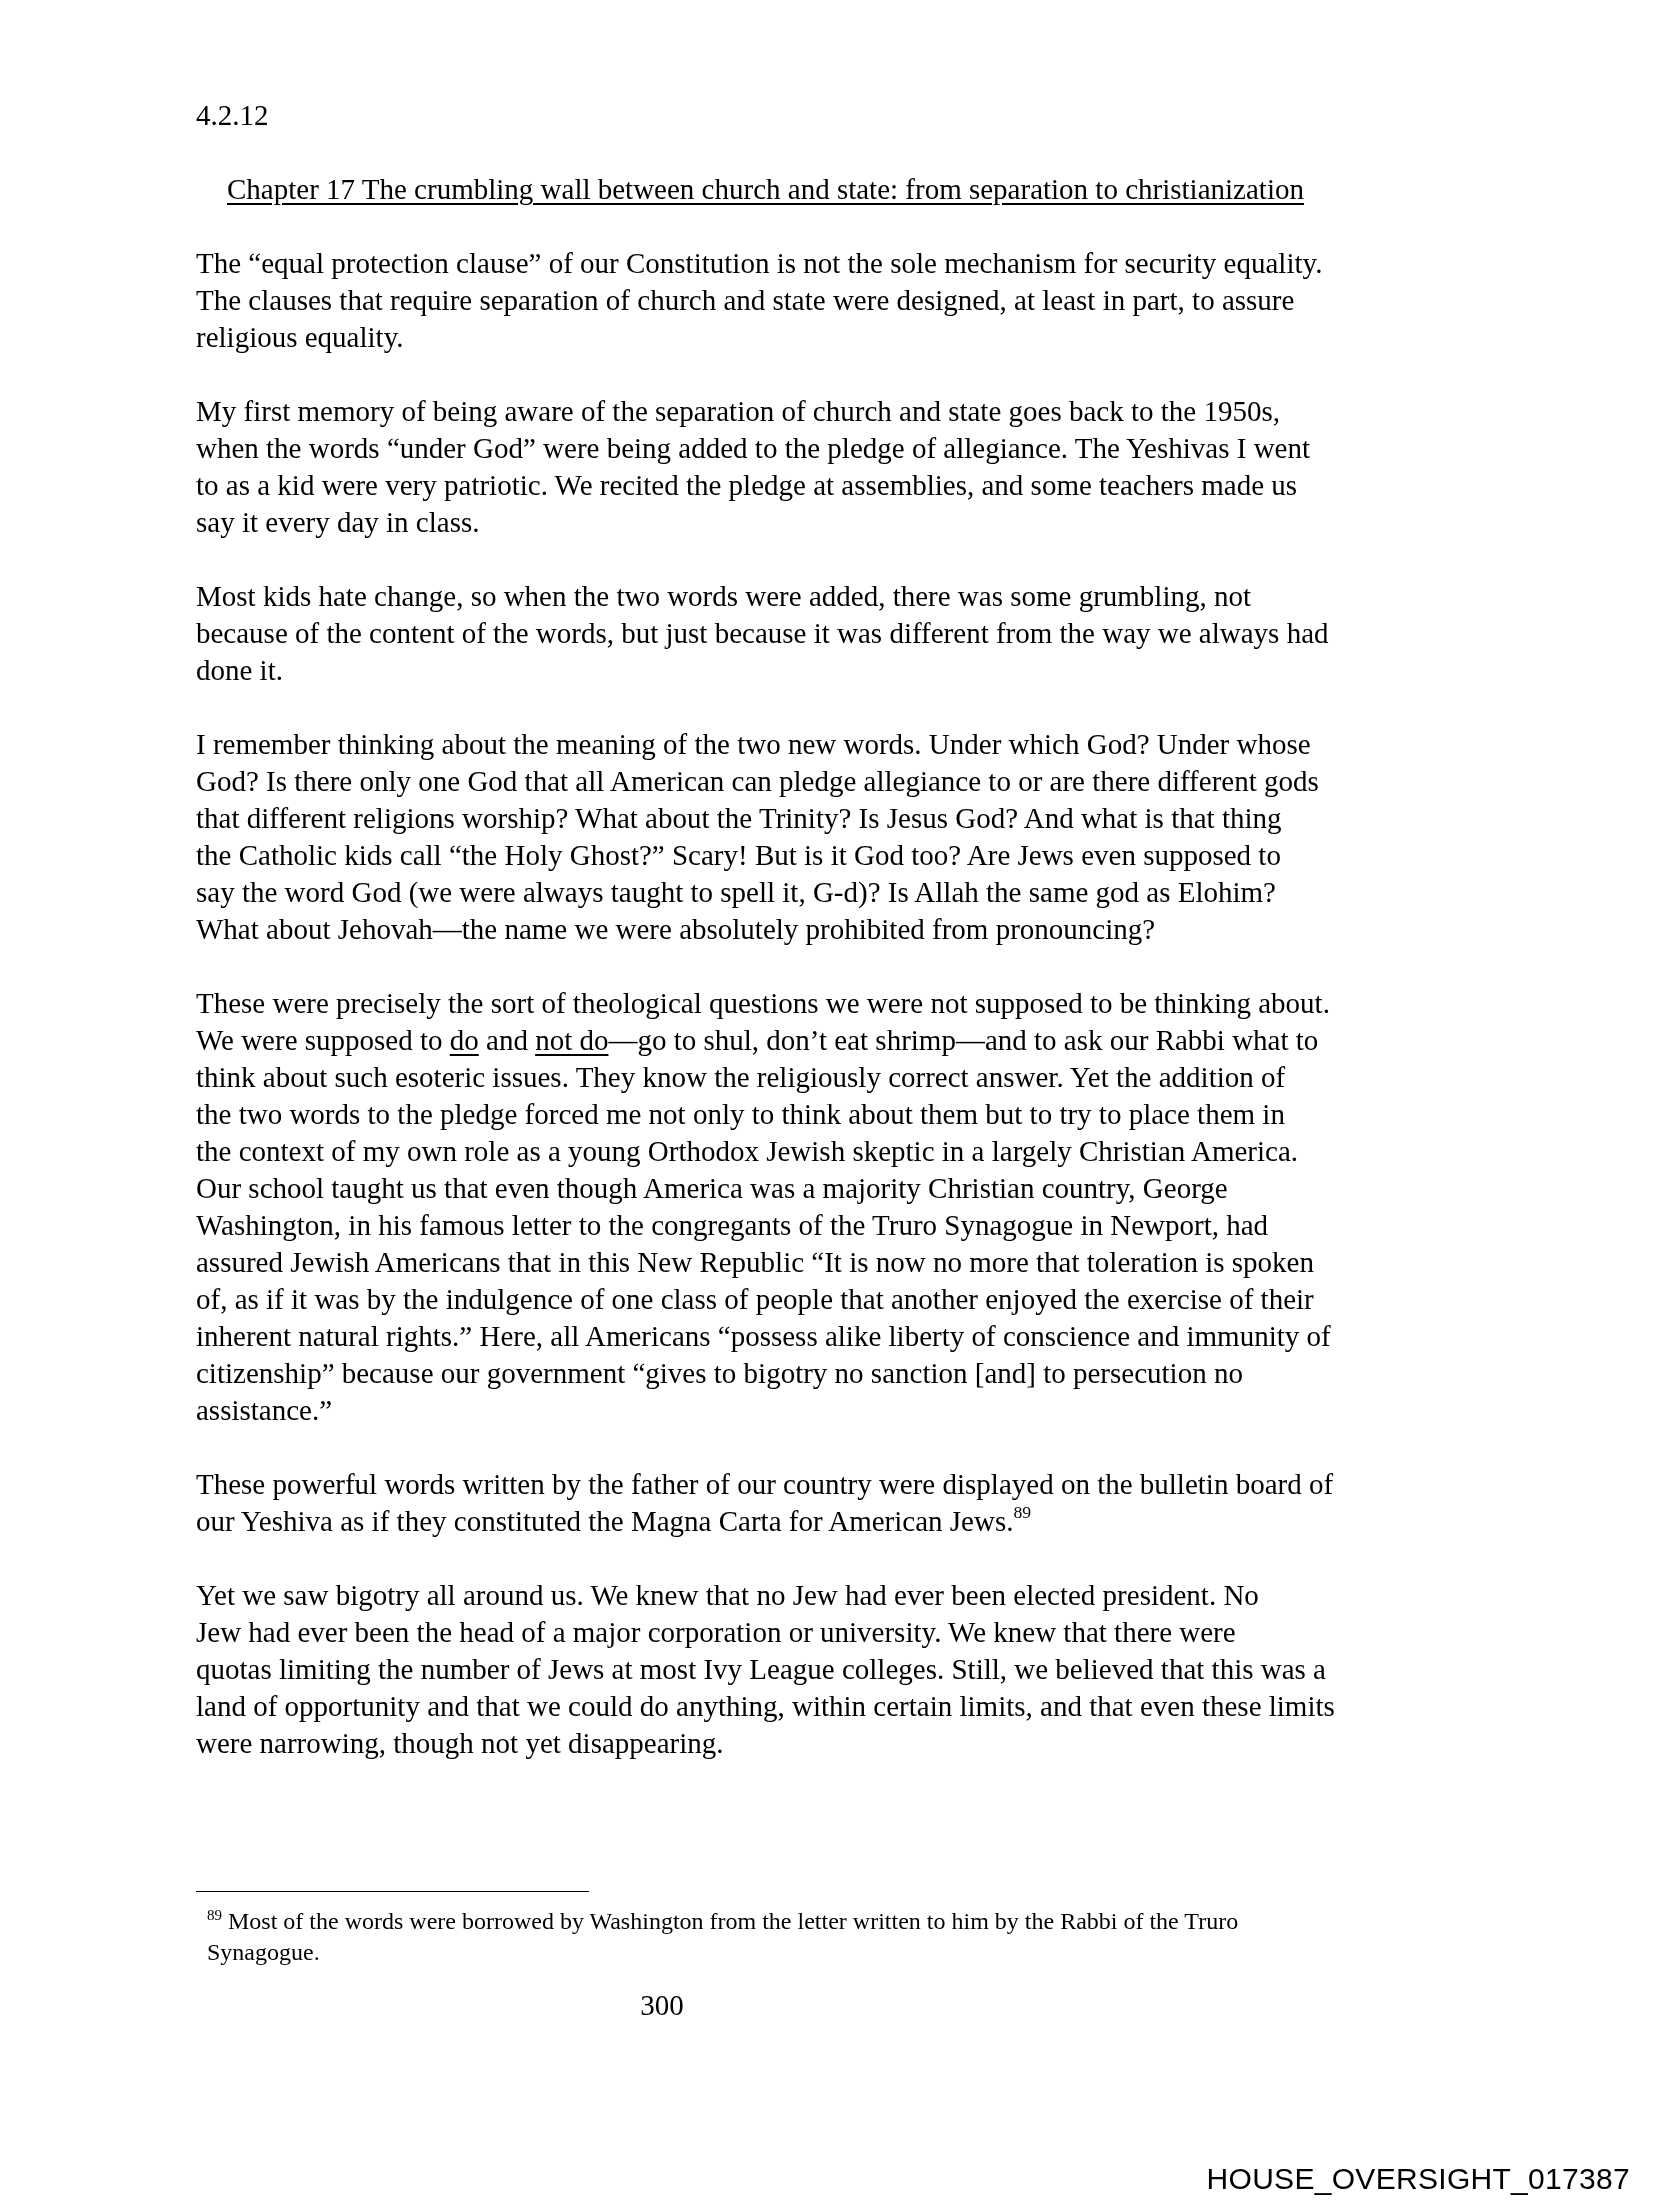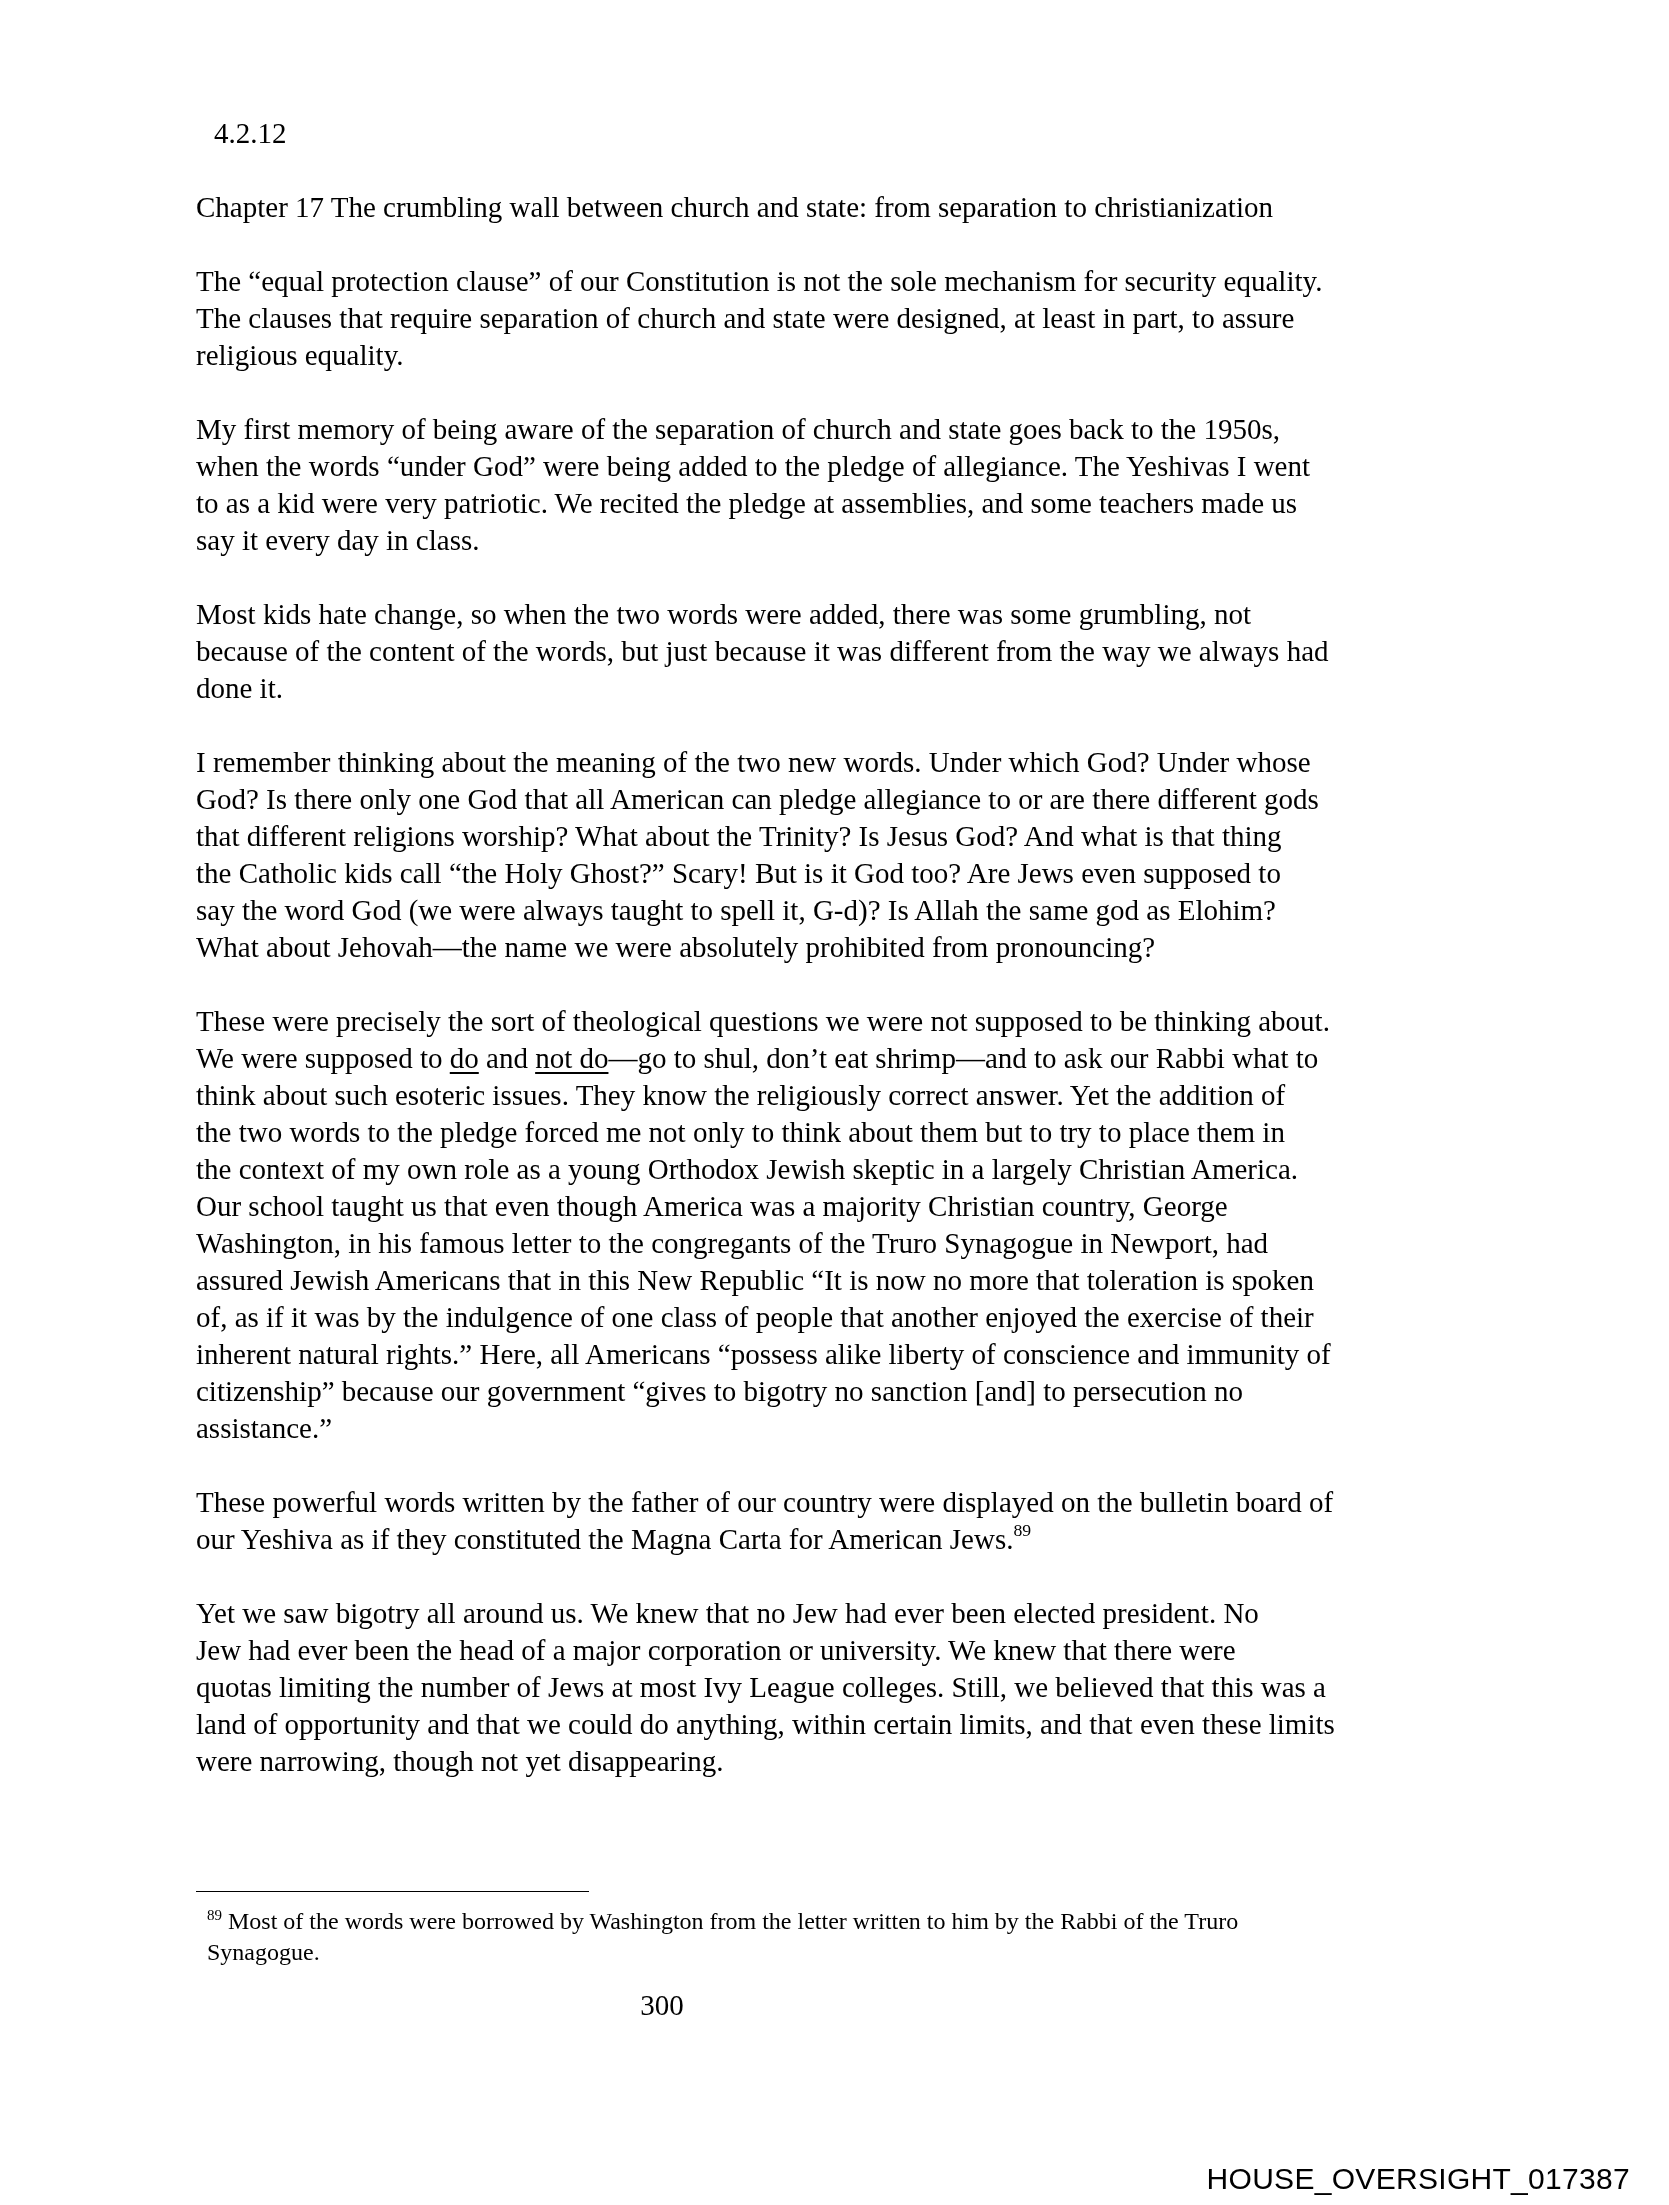--- a/index.html
+++ b/index.html
@@ -20,26 +20,28 @@
       left: 196px;
       top: 97px;
       width: 1283px;
     }
     .line-block {
       font-size: 29px;
       line-height: 37px;
       margin: 0;
     }
     .meta {
-      margin: 18px;
+      margin: 0;
     }
     .chapter-title {
       margin-top: 37px;
+      text-decoration: underline;
       text-underline-offset: 3.9px;
       text-decoration-thickness: 2px;
+      margin-left: 31px;
     }
     .para {
       margin-top: 37px;
     }
     .para .l {
       display: block;
       white-space: nowrap;
     }
     .u {
       text-decoration: underline;

